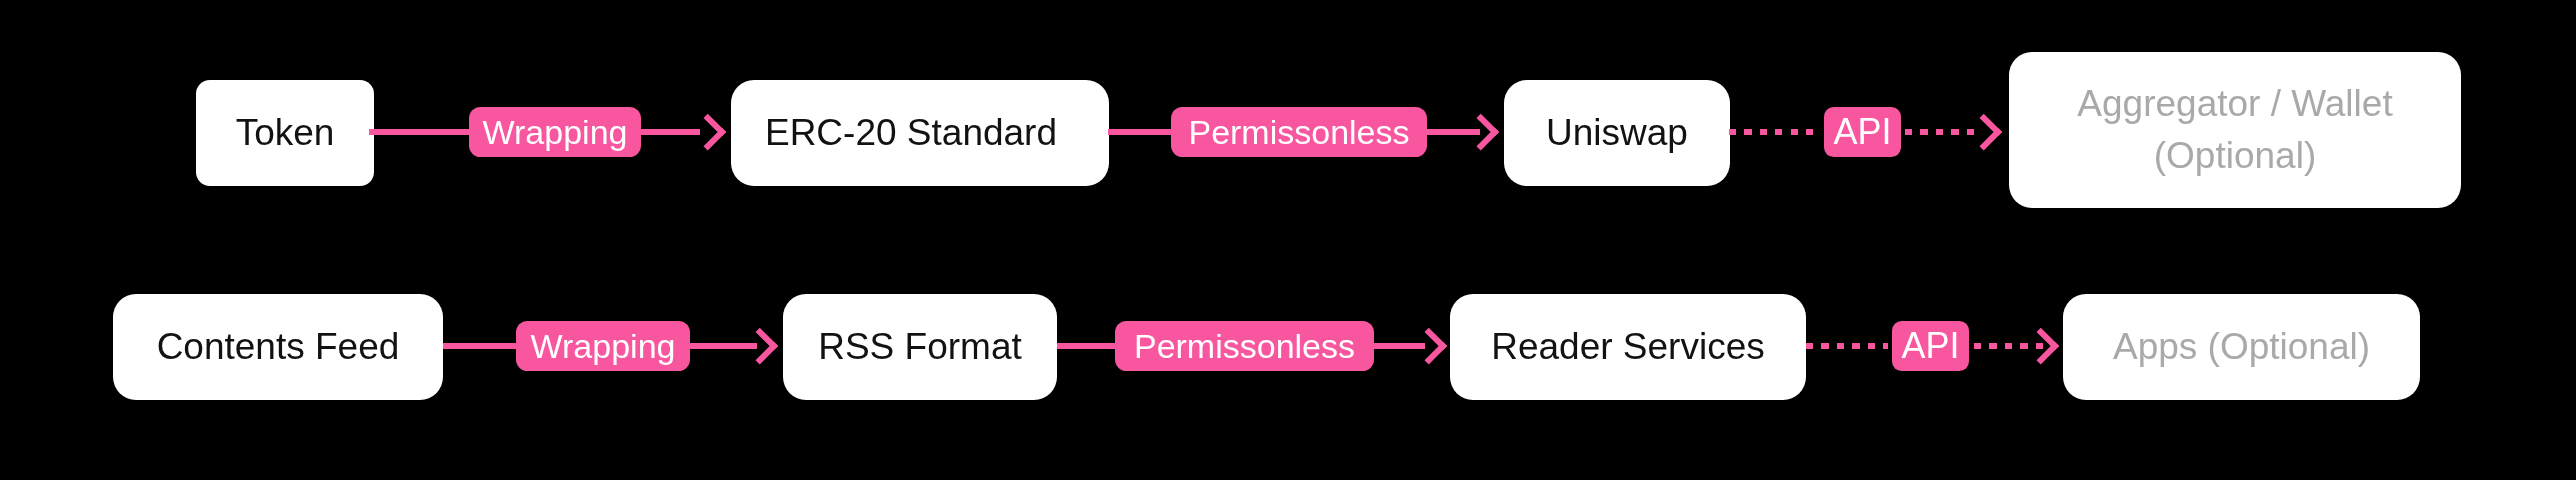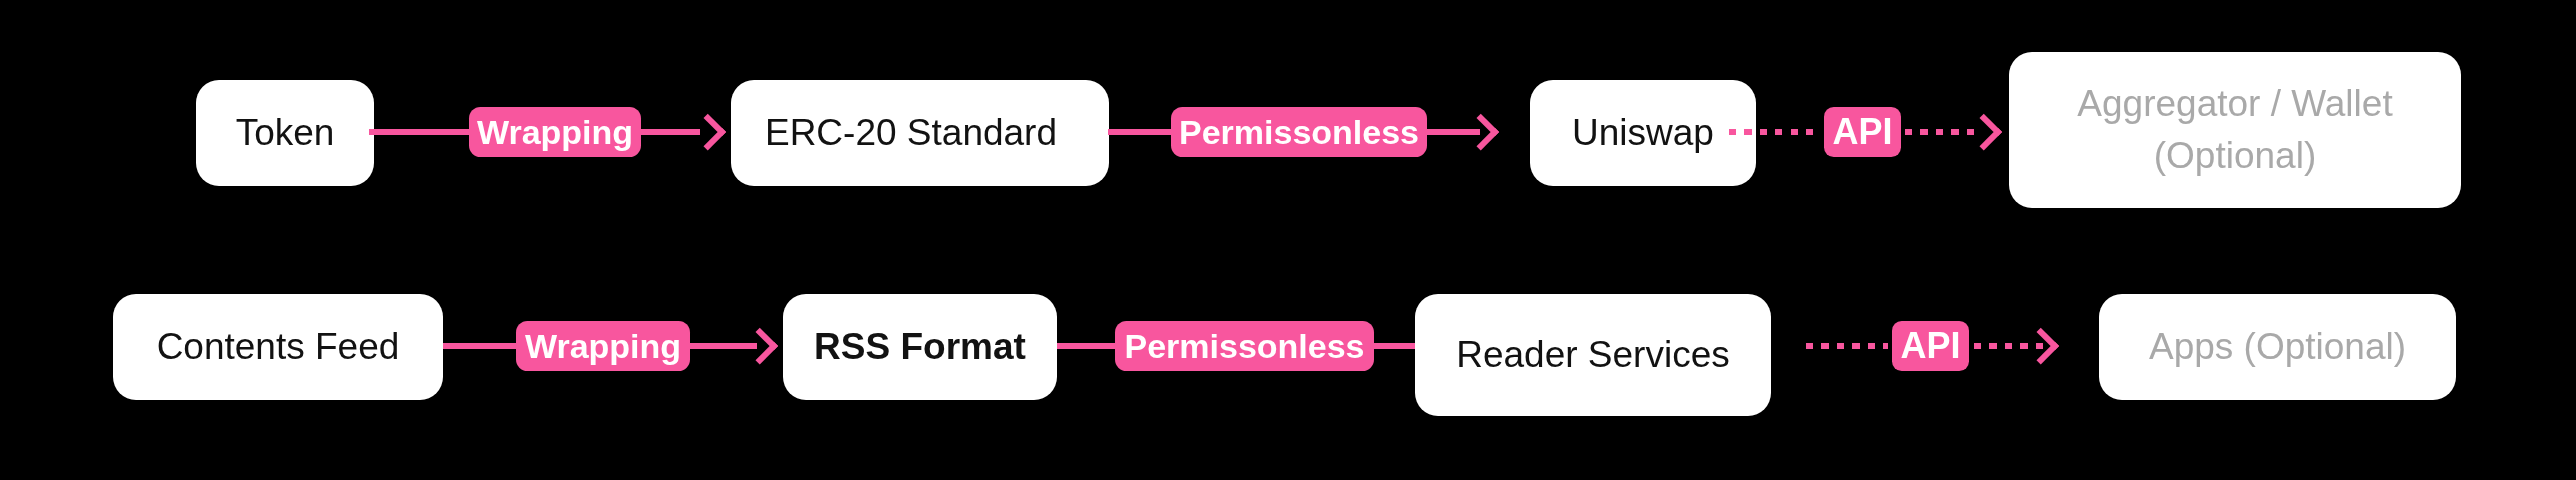--- a/index.html
+++ b/index.html
@@ -28,21 +28,21 @@
     box-sizing:border-box;
     padding:0 24px;
   }
   .node.muted{color:var(--muted);line-height:1.4;}
   .badge{
     position:absolute;
     background:var(--pink);
     border-radius:11.4px;
     display:flex;align-items:center;justify-content:center;
     color:#FFFFFF;
-    font-size:34px;font-weight:bold;
+    font-size:34px;font-weight:normal;
     white-space:nowrap;
     box-sizing:border-box;
   }
   .line{
     position:absolute;height:5.7px;background:var(--pink);
   }
   .line.dotted{
     background:repeating-linear-gradient(to right,var(--pink) 0 7.3px,transparent 7.3px 15.4px);
   }
   .chev{
@@ -50,21 +50,21 @@
     border-top:6.5px solid var(--pink);
     border-right:6.5px solid var(--pink);
     transform:rotate(45deg);
   }
 </style>
 </head>
 <body>
 
 <div class="canvas">
 
-  <div class="node" style="left:196px;top:80px;width:178px;height:106px;">
+  <div class="node" style="left:196px;top:80px;width:178px;height:106px;border-radius:14px;">
     <span>Token</span>
   </div>
 
   <div class="line" style="left:369px;top:129px;width:106px;"></div>
 
   <div class="badge" style="left:469px;top:107px;width:172px;height:50px;">
     <span>Wrapping</span>
   </div>
 
   <div class="line" style="left:637px;top:129px;width:63px;"></div>
@@ -76,21 +76,21 @@
 
   <div class="line" style="left:1108px;top:129px;width:69px;"></div>
 
   <div class="badge" style="left:1171px;top:107px;width:256px;height:50px;">
     <span>Permissonless</span>
   </div>
 
   <div class="line" style="left:1425px;top:129px;width:55px;"></div>
   <div class="chev" style="left:1468px;top:119px;"></div>
 
-  <div class="node" style="left:1504px;top:80px;width:226px;height:106px;margin-left:26px;">
+  <div class="node" style="left:1504px;top:80px;width:226px;height:106px;">
     <span>Uniswap</span>
   </div>
 
   <div class="line dotted" style="left:1729px;top:129px;width:91px;"></div>
 
   <div class="badge" style="left:1824px;top:107px;width:77px;height:50px;border-radius:9.7px;font-size:36px;">
     <span>API</span>
   </div>
 
   <div class="line dotted" style="left:1905px;top:129px;width:77px;"></div>
@@ -106,44 +106,44 @@
 
   <div class="line" style="left:443px;top:343px;width:77px;"></div>
 
   <div class="badge" style="left:516px;top:321px;width:174px;height:50px;">
     <span>Wrapping</span>
   </div>
 
   <div class="line" style="left:688px;top:343px;width:69px;"></div>
   <div class="chev" style="left:747px;top:333px;"></div>
 
-  <div class="node" style="left:783px;top:294px;width:274px;height:106px;font-weight:bold;">
+  <div class="node" style="left:783px;top:294px;width:274px;height:106px;">
     <span>RSS Format</span>
   </div>
 
   <div class="line" style="left:1057px;top:343px;width:63px;"></div>
 
   <div class="badge" style="left:1115px;top:321px;width:259px;height:50px;">
     <span>Permissonless</span>
   </div>
 
   <div class="line" style="left:1372px;top:343px;width:53px;"></div>
   <div class="chev" style="left:1416px;top:333px;"></div>
 
-  <div class="node" style="left:1415px;top:294px;width:356px;height:122px;">
+  <div class="node" style="left:1450px;top:294px;width:356px;height:106px;">
     <span>Reader Services</span>
   </div>
 
   <div class="line dotted" style="left:1806px;top:343px;width:82px;"></div>
 
   <div class="badge" style="left:1892px;top:321px;width:77px;height:50px;border-radius:9.7px;font-size:36px;">
     <span>API</span>
   </div>
 
   <div class="line dotted" style="left:1974px;top:343px;width:69px;"></div>
   <div class="chev" style="left:2028px;top:333px;"></div>
 
-  <div class="node muted" style="left:2063px;top:294px;width:357px;height:106px;margin-left:36px;">
+  <div class="node muted" style="left:2063px;top:294px;width:357px;height:106px;">
     <span>Apps (Optional)</span>
   </div>
 
 </div>
 
 
 </body></html>

